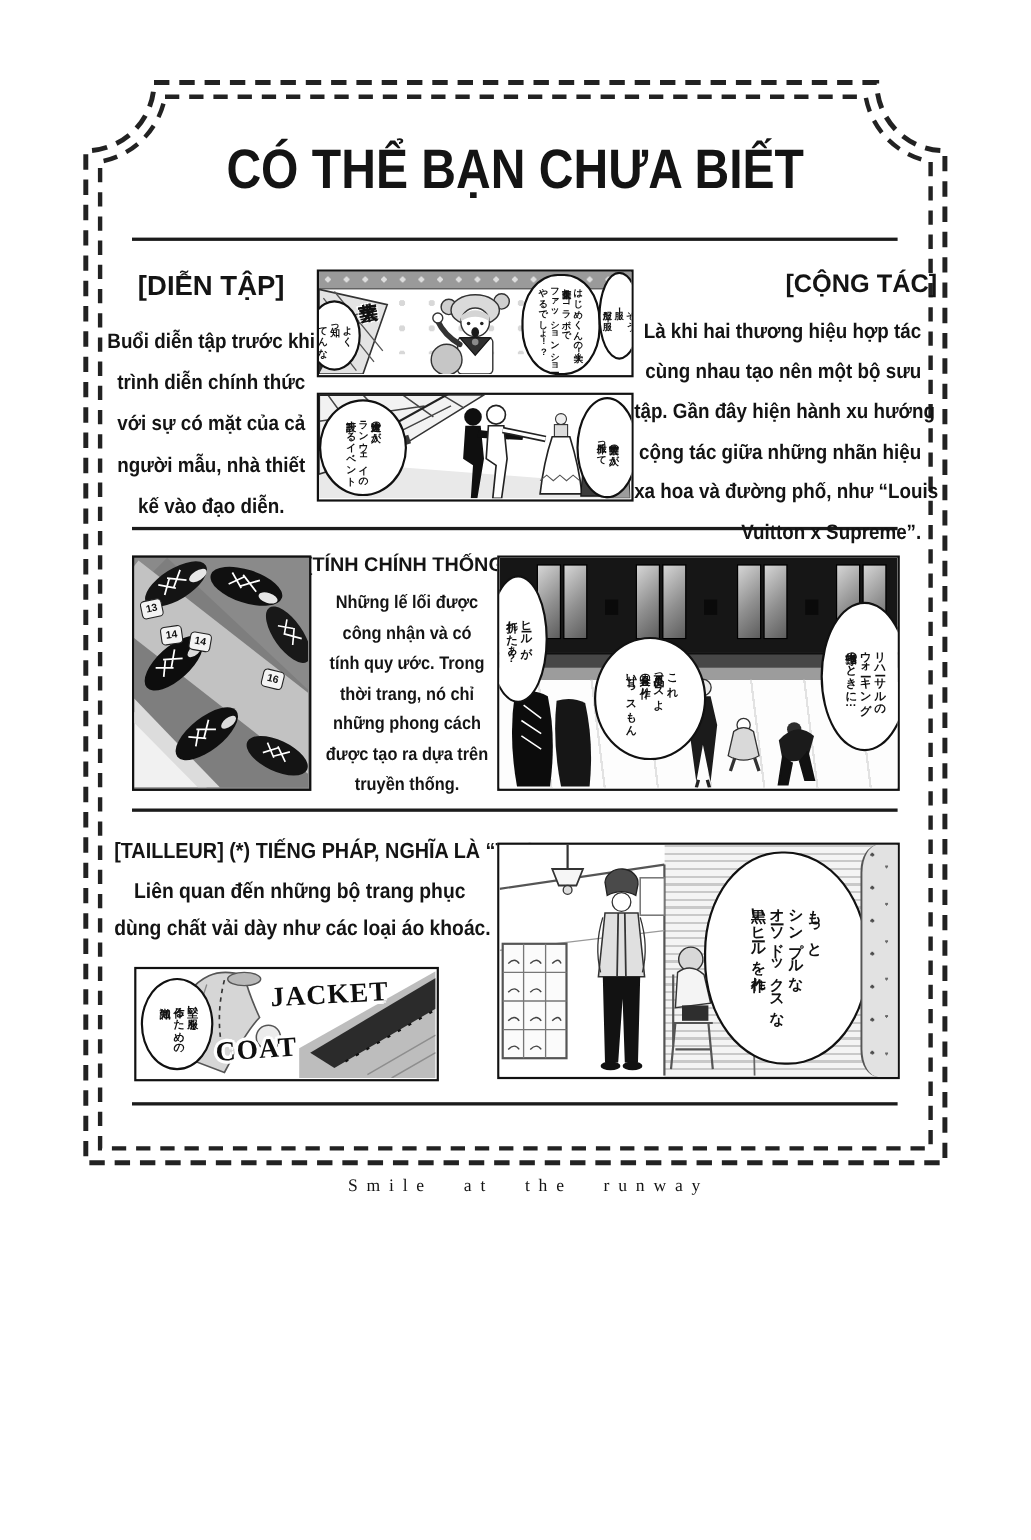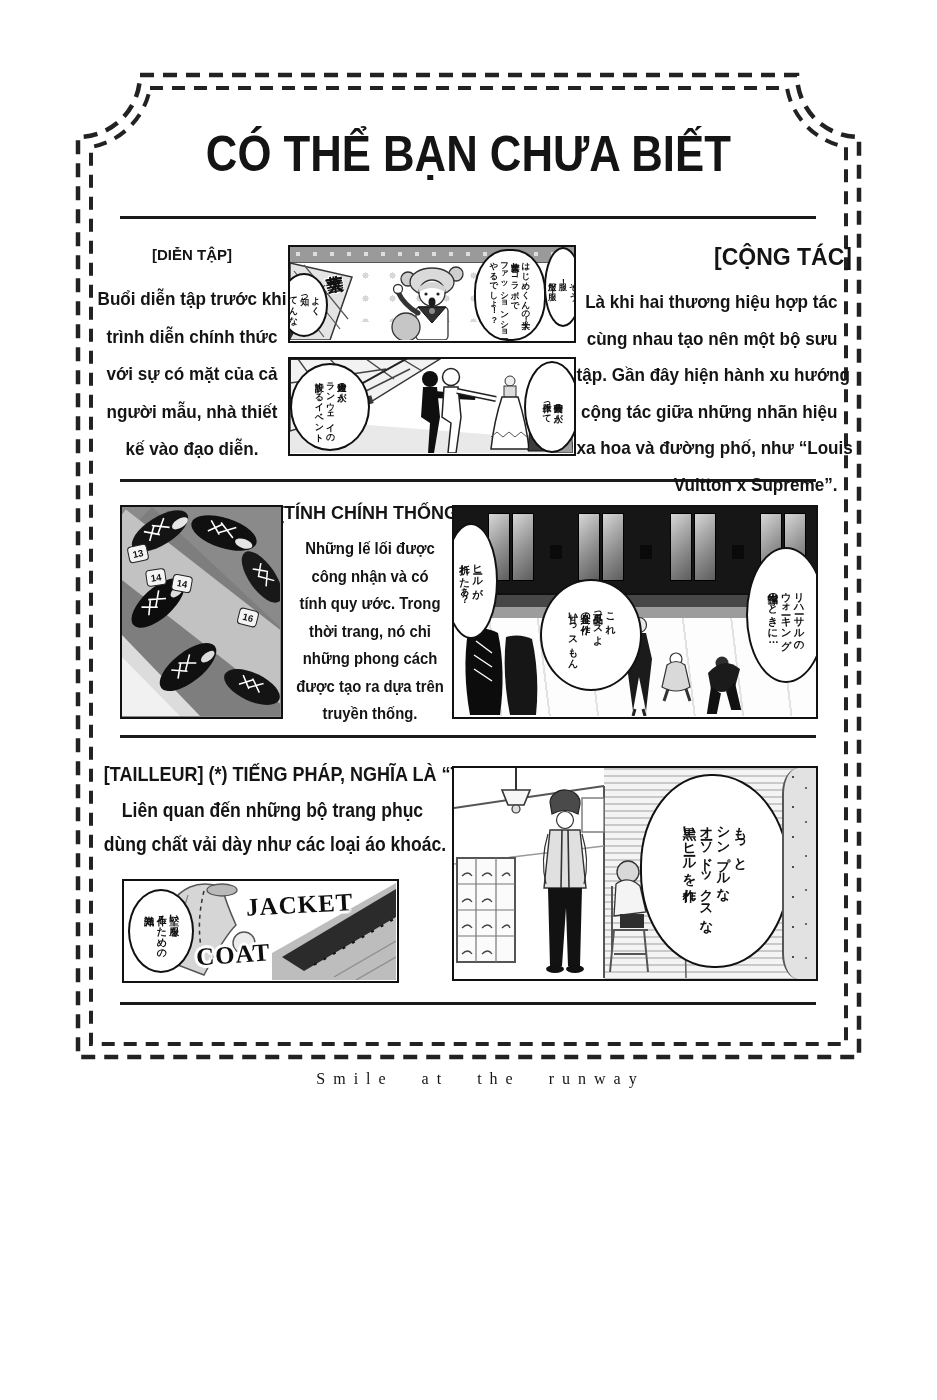--- a/index.html
+++ b/index.html
@@ -15,21 +15,21 @@
   .title span{display:inline-block;font-size:46px;font-weight:bold;letter-spacing:0px;
     transform:scale(0.95,1.1);transform-origin:center;}
   
   .rule{position:absolute;left:120px;width:696px;height:3px;background:#1b1b1b;}
   
   .tblock{position:absolute;text-align:center;font-weight:bold;}
   .tblock .hd{white-space:nowrap;}
   .tblock .ln{white-space:nowrap;}
   .cond{transform:scaleX(0.9);transform-origin:center top;}
   #b-dientap{left:86px;top:246px;width:212px;}
-  #b-dientap .hd{font-size:15px;}
+  #b-dientap .hd{font-size:25px;}
   #b-dientap .lines{margin-top:17px;font-size:19px;}
   #b-dientap .ln{line-height:37.5px;}
   #b-congtac{left:562px;top:244px;width:290px;text-align:right;}
   #b-congtac .hd{font-size:23px;}
   #b-congtac .lines{margin-top:13px;font-size:19px;}
   #b-congtac .ln{line-height:36.5px;}
   #b-tinh{left:278px;top:503px;width:184px;}
   #b-tinh .hd{font-size:18px;}
   #b-tinh .lines{margin-top:11px;font-size:16.5px;}
   #b-tinh .ln{line-height:27.5px;}

